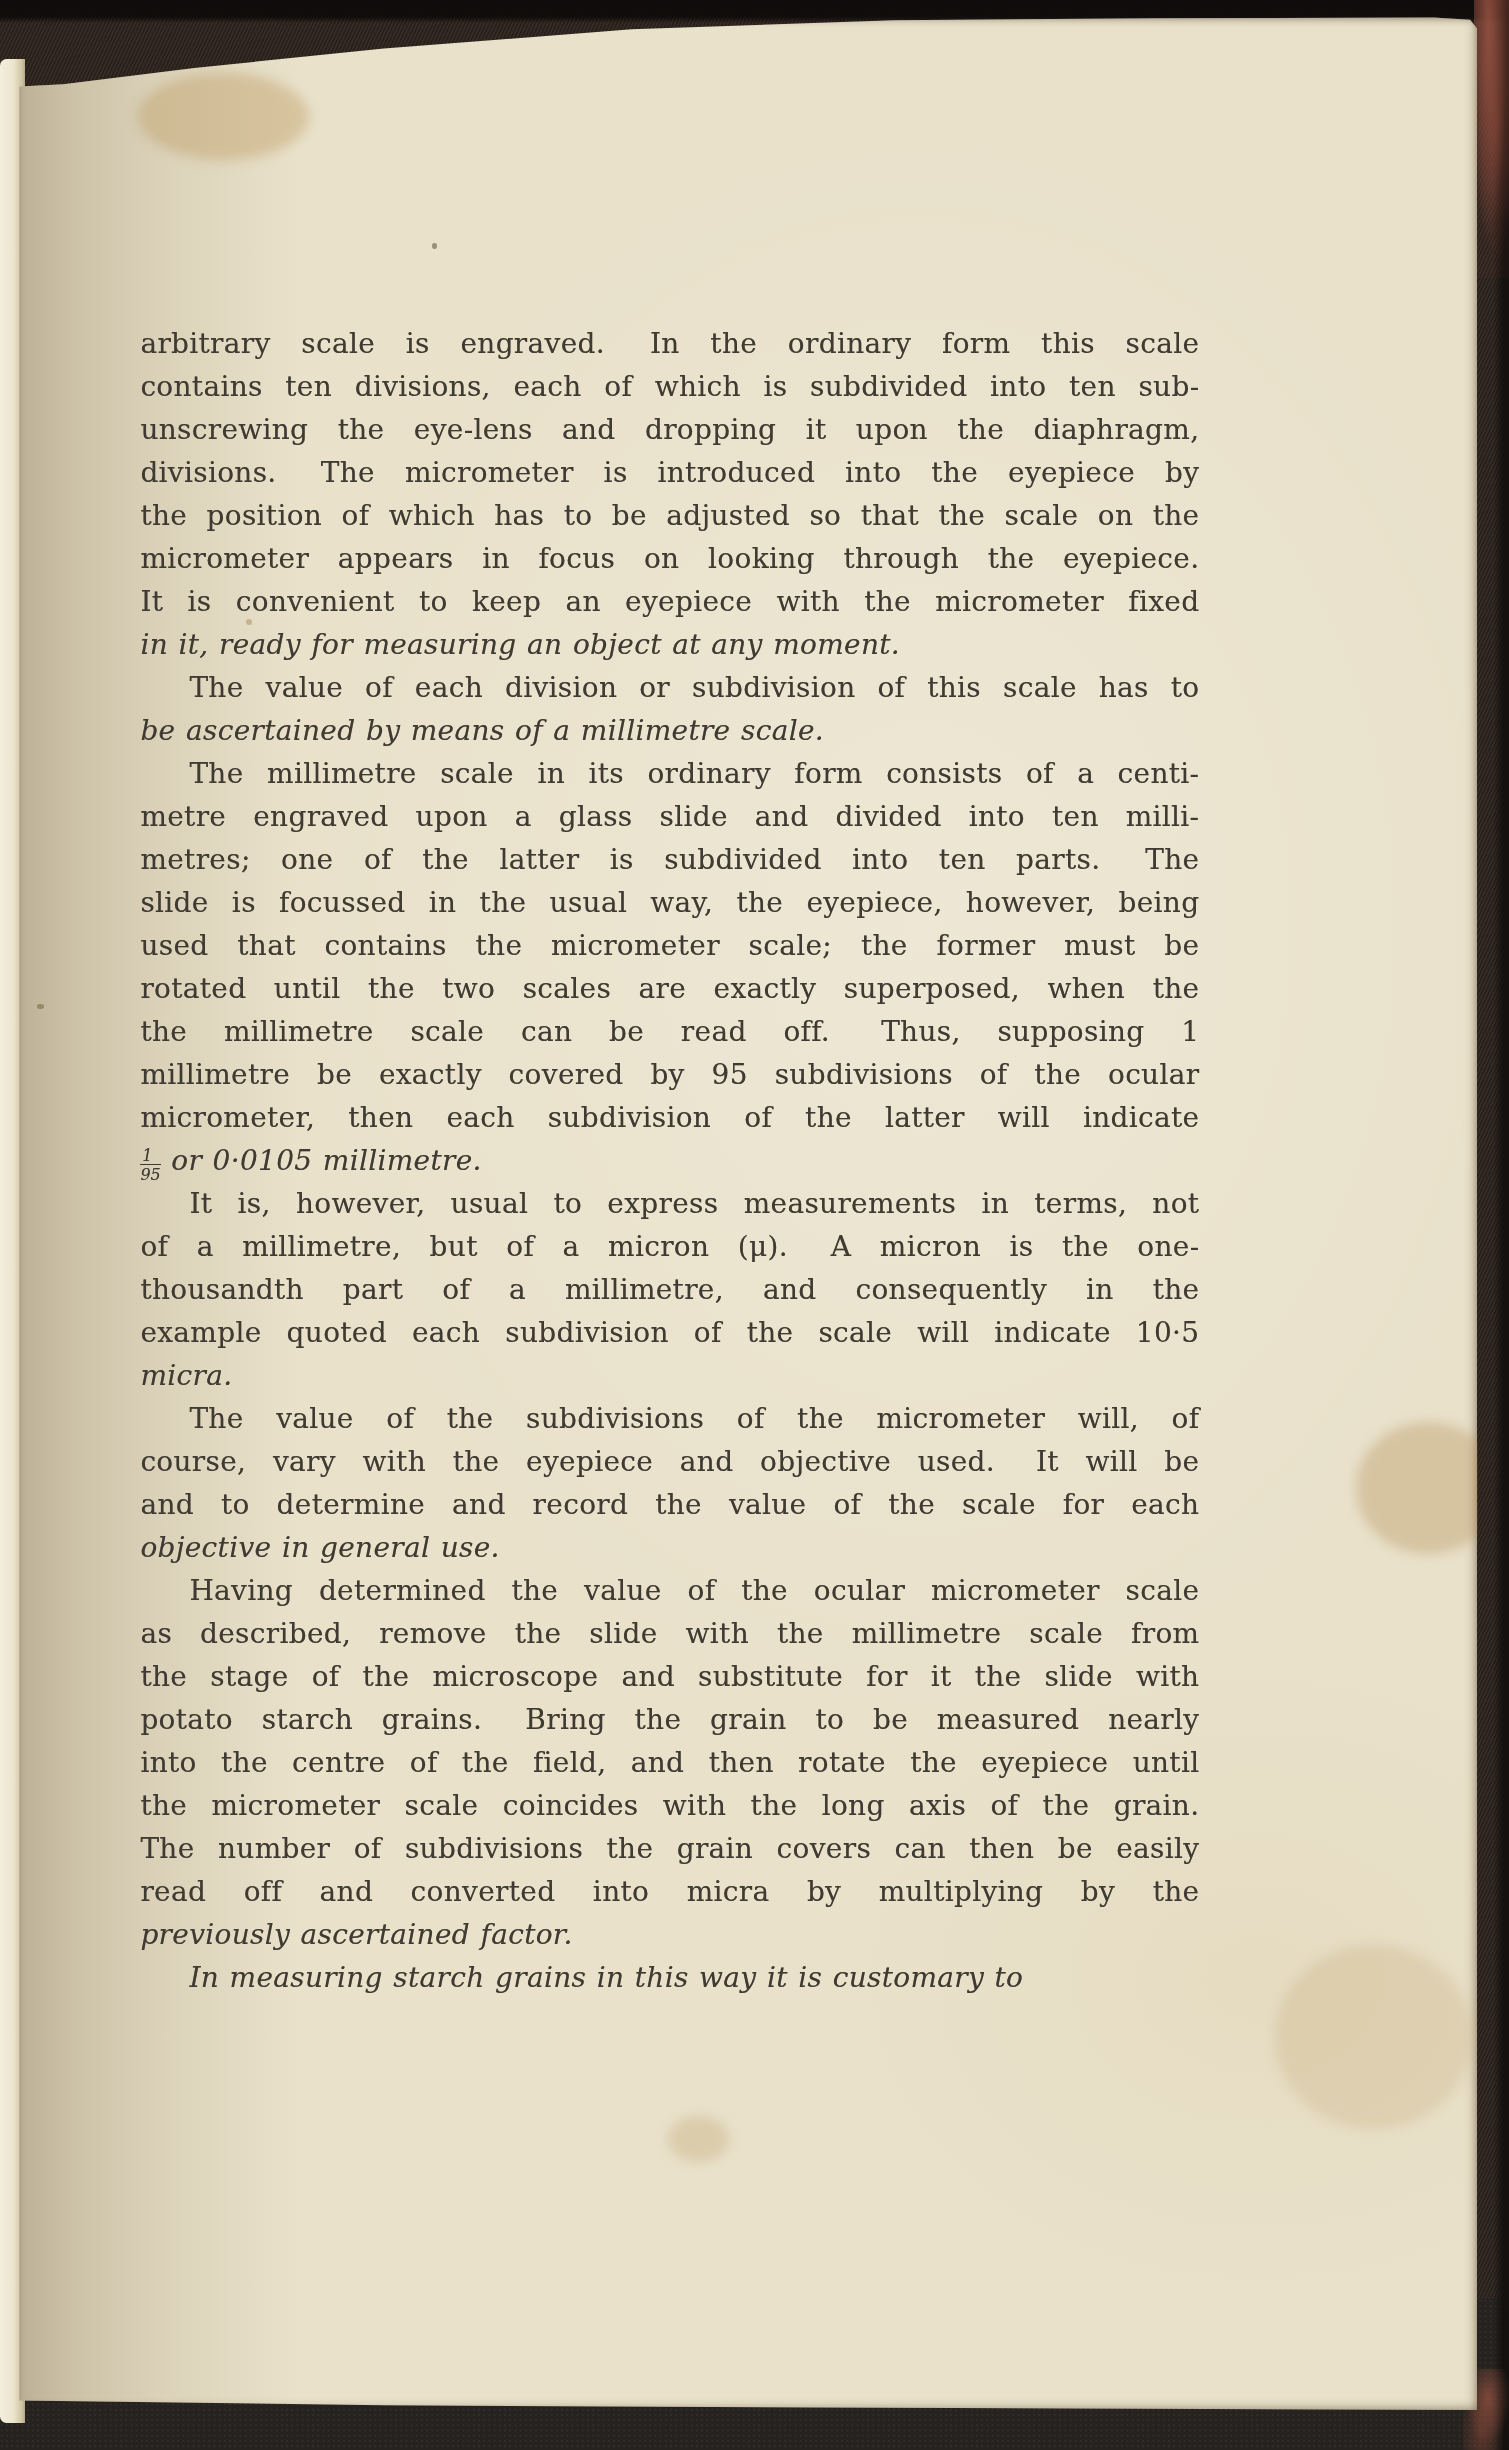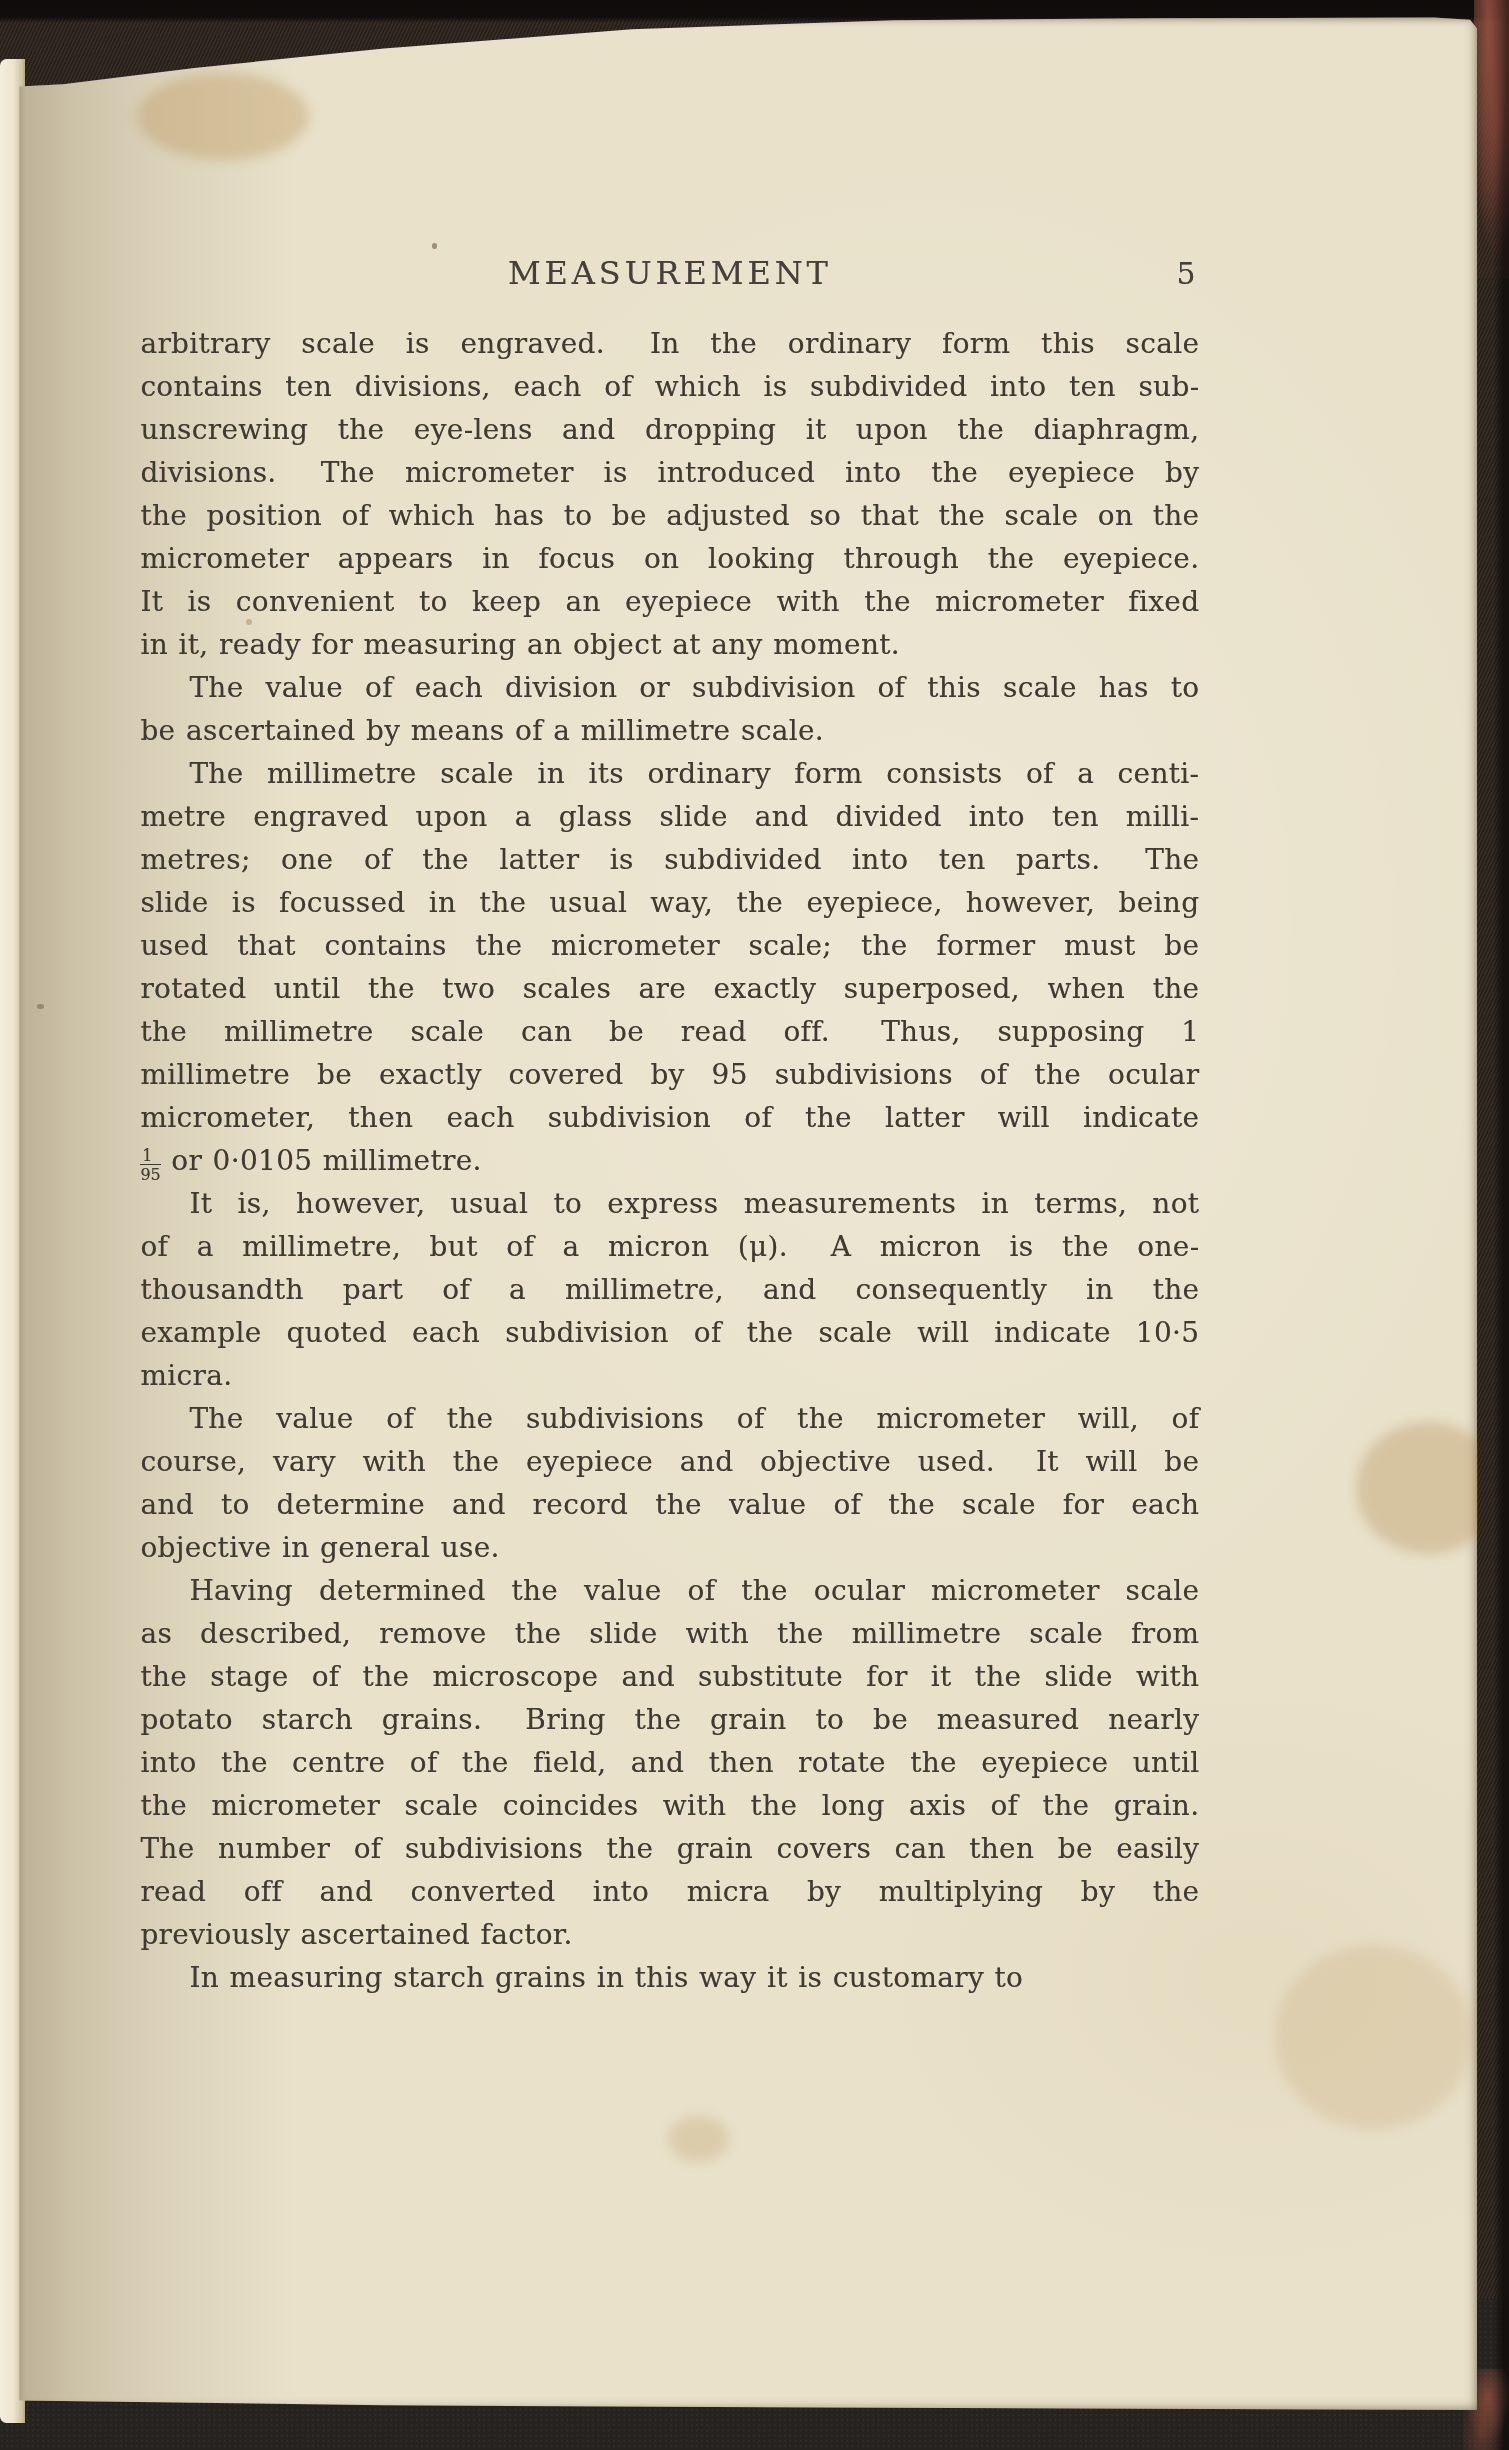--- a/index.html
+++ b/index.html
@@ -96,21 +96,21 @@
     text-shadow:0 0 0.6px rgba(64,58,48,0.5);
   }
   .body-text{
     position:absolute;left:121px;top:305px;width:1059px;
     font-size:28px;line-height:43px;
     color:#3f3a32;
     text-shadow:0 0 0.6px rgba(62,56,46,0.45);
     word-spacing:1.3px;letter-spacing:0.3px;
   }
   .line{height:43px;text-align:justify;text-align-last:justify;white-space:normal;}
-  .line.par-end{text-align-last:left;}
+  .line.par-end{text-align-last:left;font-style:italic;}
   .line.indent{text-indent:49px;}
   .frac{
     display:inline-block;text-align:center;vertical-align:-9.7px;
     line-height:1;font-size:16px;letter-spacing:0;
   }
   .frac .num{display:block;padding:0 1.9px 0.6px 1.9px;}
   .frac .den{display:block;border-top:1.9px solid #3f3a32;padding-top:1.3px;}
 </style>
 </head>
 <body>
@@ -128,24 +128,20 @@
     <div class="gutter-shade"></div>
 
     <div class="stain stain-top-left"></div>
     <div class="stain stain-right-mid"></div>
     <div class="stain stain-right-low"></div>
     <div class="stain stain-bottom-center"></div>
     <div class="speck speck-1"></div>
     <div class="speck speck-2"></div>
     <div class="speck speck-3"></div>
 
-    <div class="header-row">
-      <span class="header-title">MEASUREMENT</span>
-      <span class="header-page-number">5</span>
-    </div>
 
     <div class="body-text">
         <div class="line">arbitrary scale is engraved.  In the ordinary form this scale</div>
         <div class="line">contains ten divisions, each of which is subdivided into ten sub-</div>
         <div class="line">unscrewing the eye-lens and dropping it upon the diaphragm,</div>
         <div class="line">divisions.  The micrometer is introduced into the eyepiece by</div>
         <div class="line">the position of which has to be adjusted so that the scale on the</div>
         <div class="line">micrometer appears in focus on looking through the eyepiece.</div>
         <div class="line">It is convenient to keep an eyepiece with the micrometer fixed</div>
         <div class="line par-end">in it, ready for measuring an object at any moment.</div>

